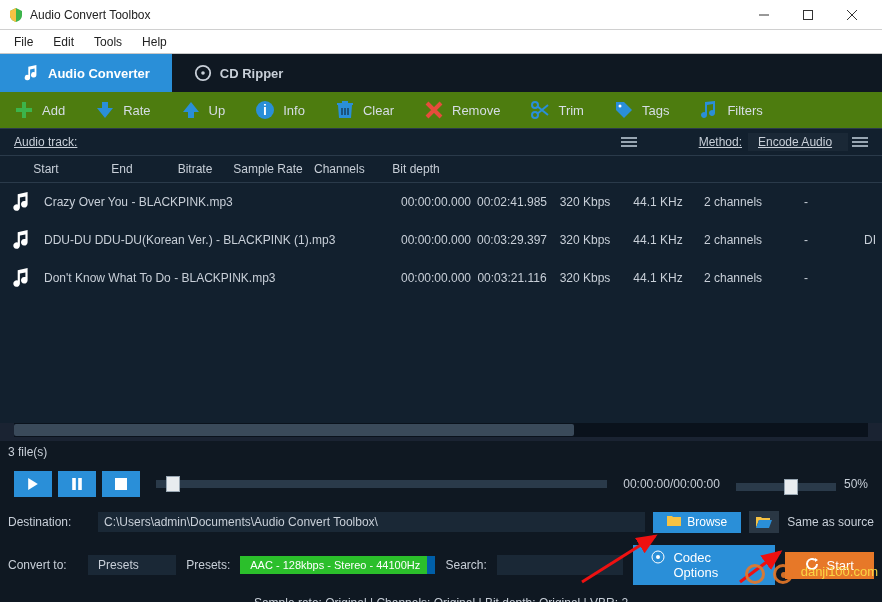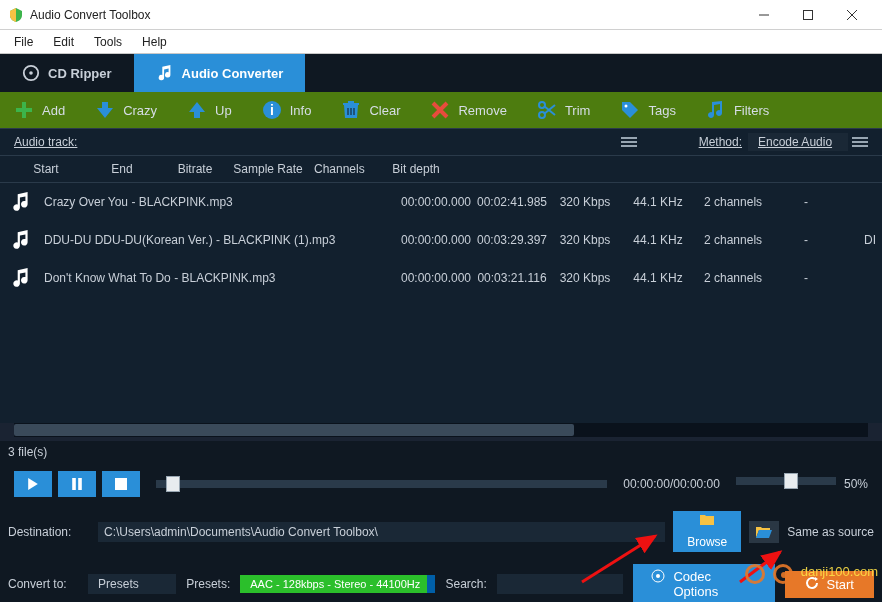--- a/index.html
+++ b/index.html
@@ -56,29 +56,29 @@
 
 .filecount { padding: 4px 8px; background: #0f1822; font-size: 12px; }
 
 
 .player { display: flex; align-items: center; padding: 8px 14px; gap: 6px; background: #0f1822; }
 .pbtn { width: 38px; height: 26px; background: #2a8fd8; display: flex; align-items: center; justify-content: center; }
 .pbtn svg { fill: #fff; }
 .seek { flex: 1; height: 8px; background: #2a3a4a; margin: 0 10px; position: relative; }
 .seek .knob { position: absolute; left: 10px; top: -4px; width: 14px; height: 16px; background: #e8ecef; border: 1px solid #98a6b2; }
 .ptime { font-size: 12px; margin-right: 10px; }
-.vol { display: flex; align-items: flex-start; gap: 8px; }
+.vol { display: flex; align-items: flex-end; gap: 8px; }
 .vol .vtrack { width: 100px; height: 8px; background: #2a3a4a; position: relative; }
 .vol .vknob { position: absolute; left: 48px; top: -4px; width: 14px; height: 16px; background: #e8ecef; border: 1px solid #98a6b2; }
 
 
 .destrow { display: flex; align-items: center; padding: 6px 8px; background: #0f1822; gap: 8px; font-size: 12px; }
 .destrow .dlabel { width: 82px; }
 .destrow .dpath { flex: 1; background: #1a2836; padding: 3px 6px; height: 20px; }
-.btn-browse { background: #2a8fd8; color: #fff; padding: 3px 14px; display: flex; align-items: center; gap: 6px; flex-direction: column; }
+.btn-browse { background: #2a8fd8; color: #fff; padding: 3px 14px; display: flex; align-items: center; gap: 6px; }
 .btn-flag { width: 30px; height: 22px; background: #2a3744; display: flex; align-items: center; justify-content: center; }
 .same { font-size: 12px; }
 
 
 .convrow { display: flex; align-items: center; padding: 6px 8px; background: #0f1822; gap: 10px; font-size: 12px; }
 .convrow .clabel { width: 72px; }
 .convrow .presets-dd { background: #1a2836; padding: 3px 10px; width: 90px; }
 .convrow .preset-val { background: linear-gradient(to right, #2bbf2b 96%, #005fa8 96%); color: #fff; padding: 3px 10px; width: 200px; font-size: 11px; }
 .convrow .srch { width: 130px; background: #1a2836; height: 20px; }
 .btn-codec { background: #2a8fd8; color: #fff; padding: 5px 18px; display: flex; align-items: flex-start; gap: 8px; margin-left: auto; font-size: 13px; }
@@ -127,51 +127,51 @@
 </div>
 
 <div class="menubar">
   <span class="mitem">File</span>
   <span class="mitem">Edit</span>
   <span class="mitem">Tools</span>
   <span class="mitem">Help</span>
 </div>
 
 <div class="tabs">
+  <div class="tab active">
+    <span class="ticon"><svg viewBox="0 0 20 20">
+          <path fill="#fff" d="M7 3l9-2v11a3 3 0 11-2-2.8V5L9 6v9a3 3 0 11-2-2.8z"></path>
+        </svg></span>
+    <span>Audio Converter</span>
+  </div>
   <div class="tab">
     <span class="ticon"><svg viewBox="0 0 20 20">
           <circle cx="10" cy="10" r="8" fill="none" stroke="#c8cfd8" stroke-width="2"></circle>
           <circle cx="10" cy="10" r="2" fill="#c8cfd8"></circle>
         </svg></span>
     <span>CD Ripper</span>
   </div>
-  <div class="tab active">
-    <span class="ticon"><svg viewBox="0 0 20 20">
-          <path fill="#fff" d="M7 3l9-2v11a3 3 0 11-2-2.8V5L9 6v9a3 3 0 11-2-2.8z"></path>
-        </svg></span>
-    <span>Audio Converter</span>
-  </div>
 </div>
 
 <div class="toolbar">
   <div class="tbtn">
       <span class="ticon">
         <svg viewBox="0 0 20 20">
           <path fill="#3cb44b" d="M8 2h4v6h6v4h-6v6H8v-6H2V8h6z"></path>
         </svg>
       </span>
       <span>Add</span>
     </div>
   <div class="tbtn">
       <span class="ticon">
         <svg viewBox="0 0 20 20">
           <path fill="#2a8fd8" d="M10 18L2 8h5V2h6v6h5z"></path>
         </svg>
       </span>
-      <span>Crazy</span>
+      <span>Rate</span>
     </div>
   <div class="tbtn">
       <span class="ticon">
         <svg viewBox="0 0 20 20">
           <path fill="#2a8fd8" d="M10 2l8 10h-5v6H7v-6H2z"></path>
         </svg>
       </span>
       <span>Up</span>
     </div>
   <div class="tbtn">

